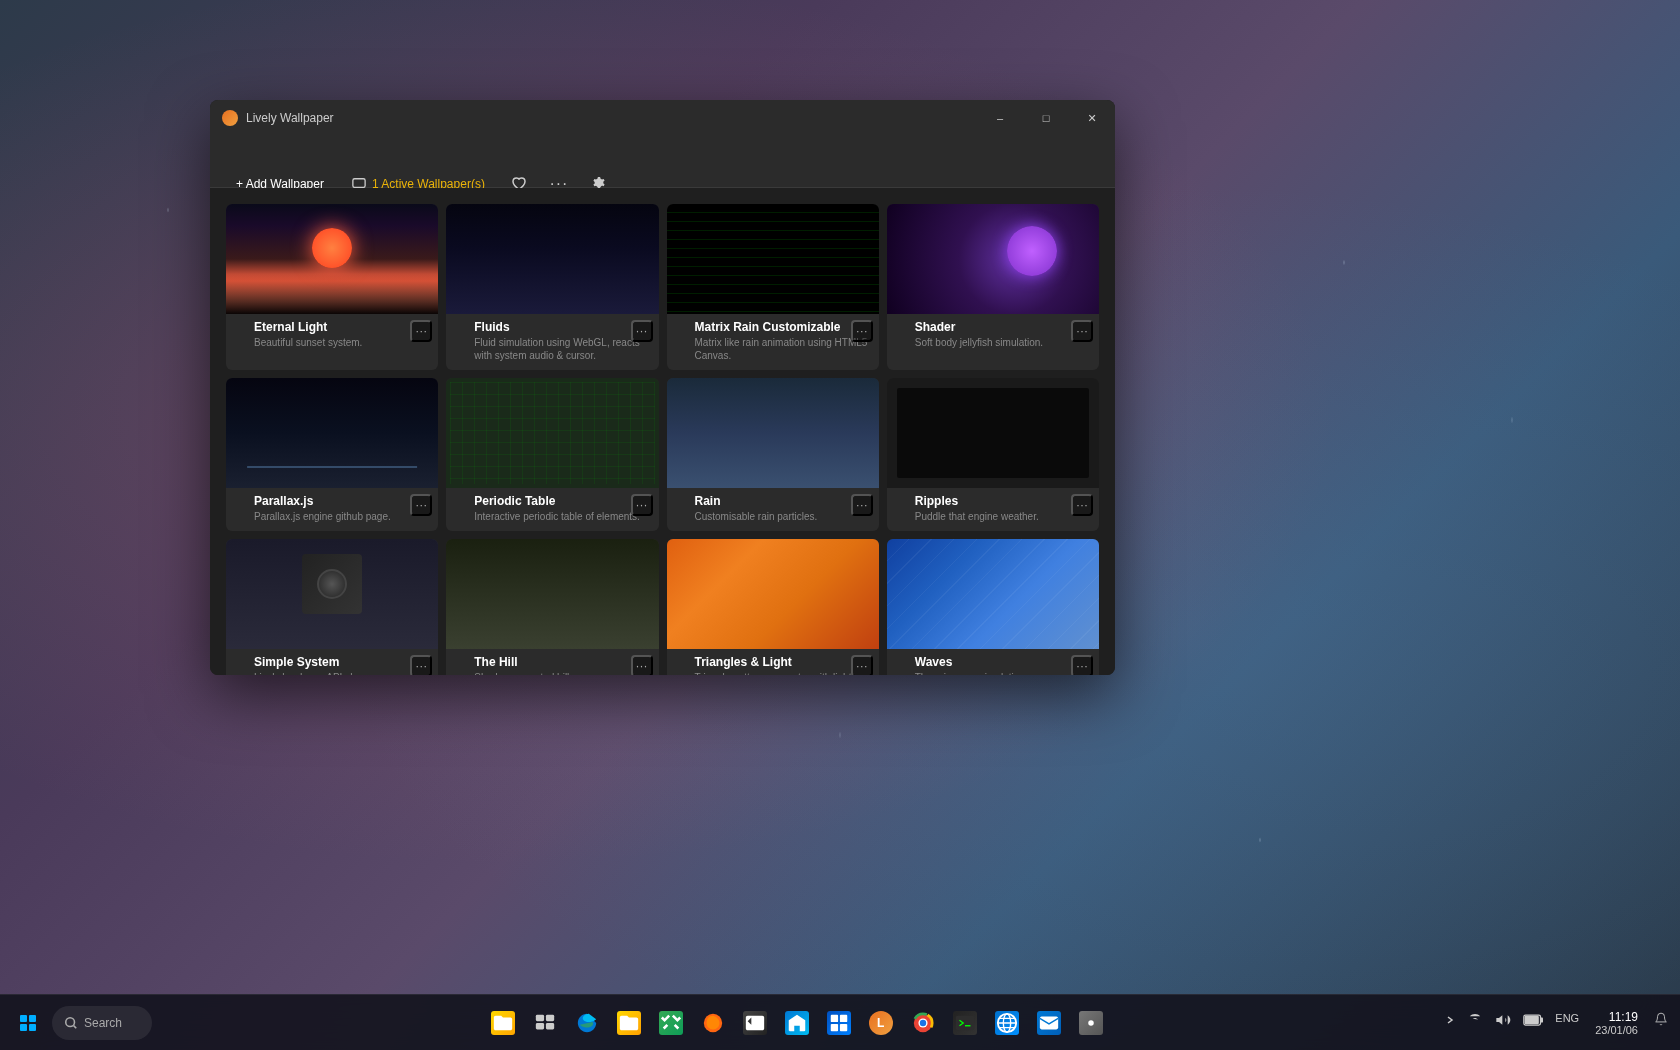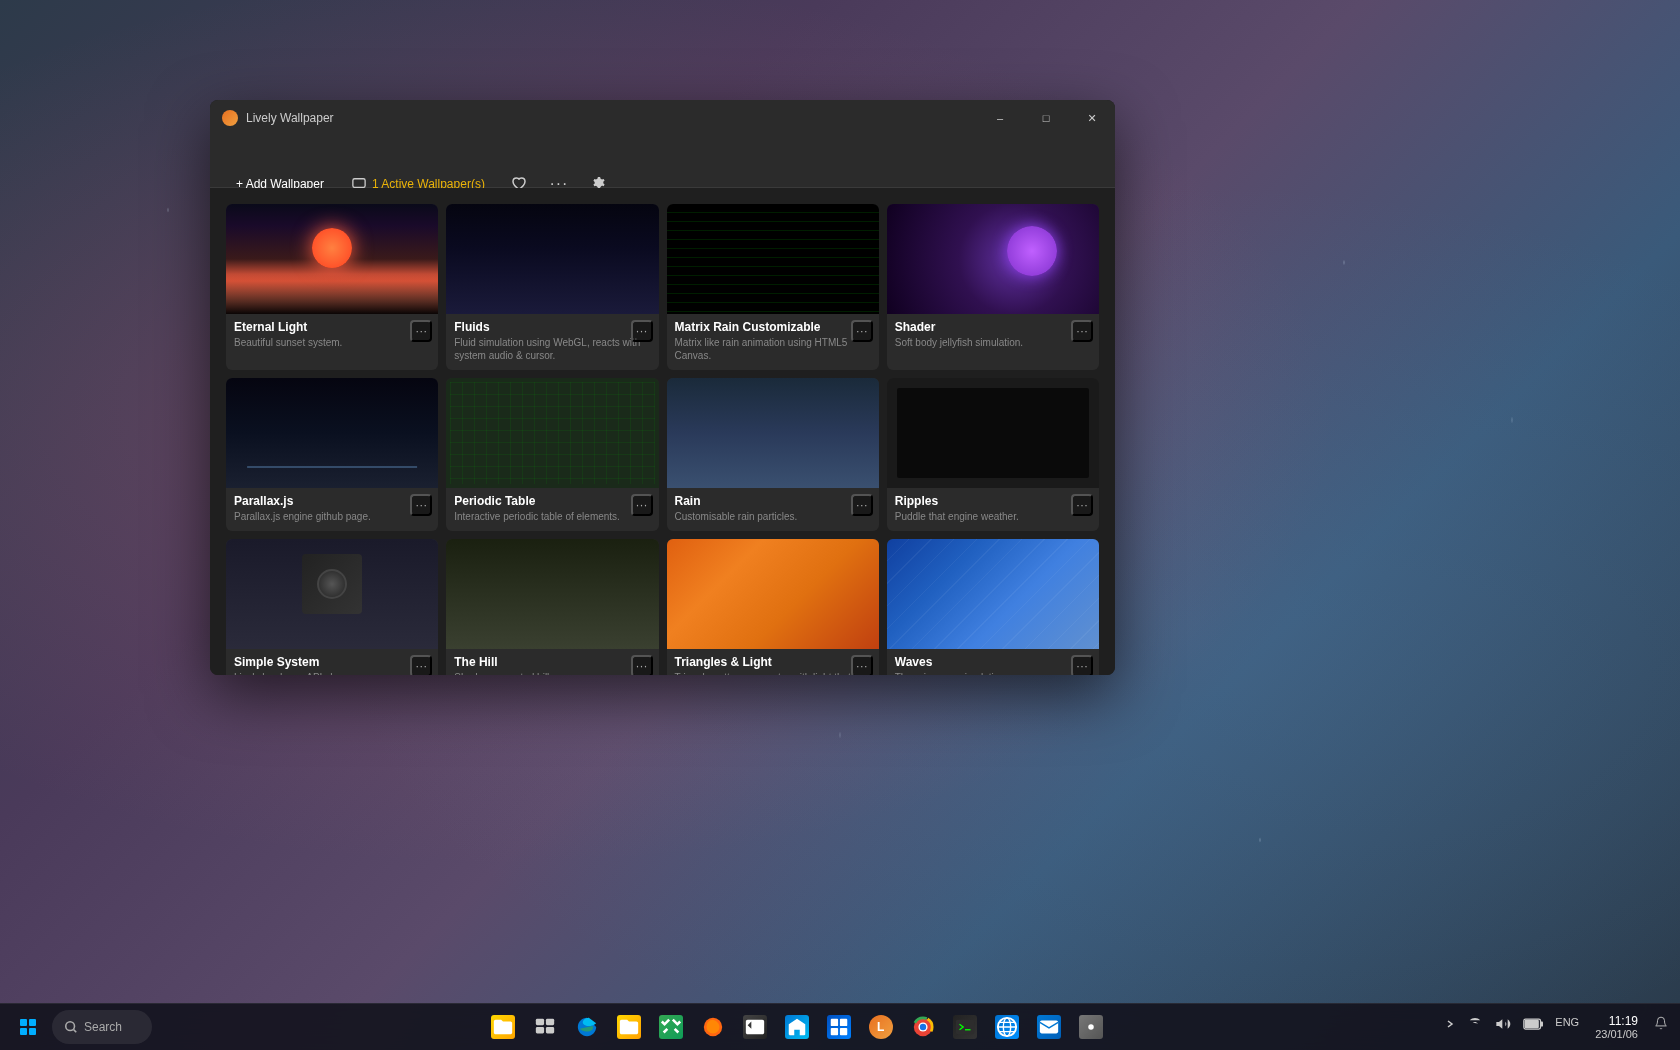--- a/index.html
+++ b/index.html
@@ -212,20 +212,21 @@
     }
     .card-thumbnail {
       width: 100%;
       height: 110px;
       position: relative;
       overflow: hidden;
     }
     .card-info {
       padding: 6px 8px 8px;
       position: relative;
+      margin-left: 20px;
     }
     .card-title {
       font-size: 12px;
       font-weight: 600;
       color: #ffffff;
       margin-bottom: 2px;
     }
     .card-desc {
       font-size: 10px;
       color: #888888;
@@ -360,21 +361,21 @@
       background: 
         repeating-linear-gradient(135deg, transparent 0px, transparent 15px, rgba(255,255,255,0.05) 15px, rgba(255,255,255,0.05) 16px);
     }
 
     
     .taskbar {
       position: absolute;
       bottom: 0;
       left: 0;
       right: 0;
-      height: 47px;
+      height: 56px;
       background: rgba(20, 20, 30, 0.92);
       backdrop-filter: blur(20px);
       display: flex;
       align-items: center;
       z-index: 100;
       border-top: 1px solid rgba(255,255,255,0.08);
     }
     .taskbar-left {
       display: flex;
       align-items: center;

